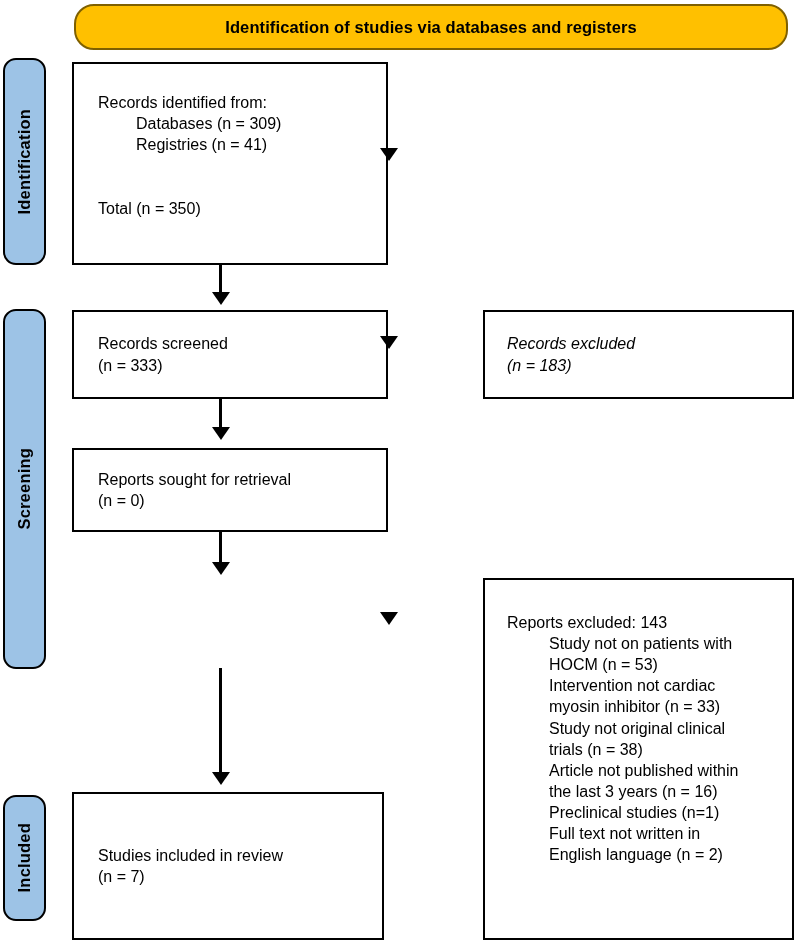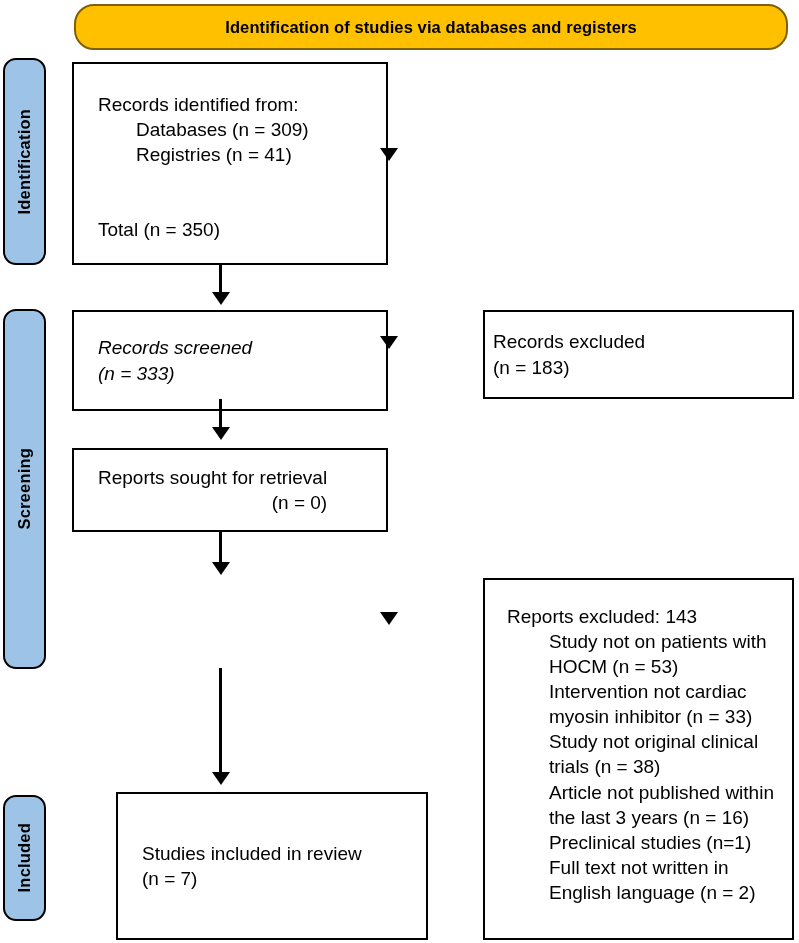--- a/index.html
+++ b/index.html
@@ -73,44 +73,44 @@
   .flow-box {
     position: absolute;
     background: #ffffff;
     border: 2.5px solid #000000;
     box-sizing: border-box;
     display: flex;
     align-items: center;
     padding: 0 0 0 24px;
   }
   .flow-box-text {
-    font-size: 19px;
+    font-size: 16px;
     line-height: 1.32;
     color: #000000;
     white-space: pre-wrap;
   }
   .flow-box-text i { font-style: italic; }
 
   
   #box-identified  { left: 72px; top: 62px;  width: 316px; height: 203px; }
-  #box-screened    { left: 72px; top: 310px; width: 316px; height: 101px; font-style: italic;  }
-  #box-sought      { left: 72px; top: 448px; width: 316px; height: 84px; text-align: right;  }
+  #box-screened    { left: 72px; top: 310px; width: 316px; height: 89px;  }
+  #box-sought      { left: 72px; top: 448px; width: 316px; height: 84px;  }
   #box-assessed    { left: 72px; top: 584px; width: 316px; height: 84px;  }
-  #box-included    { left: 72px; top: 792px; width: 312px; height: 148px; margin-left: 44px; }
+  #box-included    { left: 72px; top: 792px; width: 312px; height: 148px; }
 
   
   #box-removed        { left: 483px; top: 62px;  width: 311px; height: 203px; }
   #box-rec-excluded   { left: 483px; top: 310px; width: 311px; height: 89px;  }
   #box-rep-excluded   { left: 483px; top: 578px; width: 311px; height: 362px; }
 
   
   #box-identified  { align-items: flex-start; padding-top: 28px; }
   #box-removed     { align-items: flex-start; padding-top: 28px; padding-left: 22px; }
-  #box-rec-excluded{ padding-left: 8px; }
-  #box-rep-excluded{ align-items: flex-start; padding-top: 24px; padding-left: 22px; }
+  #box-rec-excluded{ padding-left: 22px; font-style: italic; }
+  #box-rep-excluded{ align-items: flex-start; padding-top: 32px; padding-left: 22px; }
   #box-included    { padding-left: 24px; }
 
   
   .vline {
     position: absolute;
     width: 3px;
     background: #000000;
   }
   .arrowhead-down {
     position: absolute;

